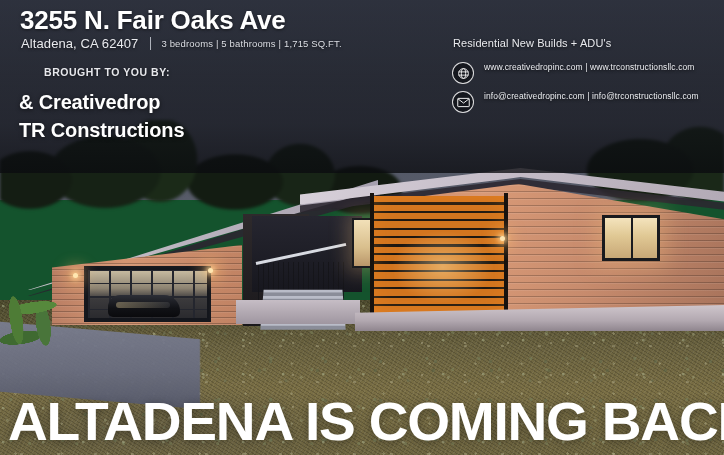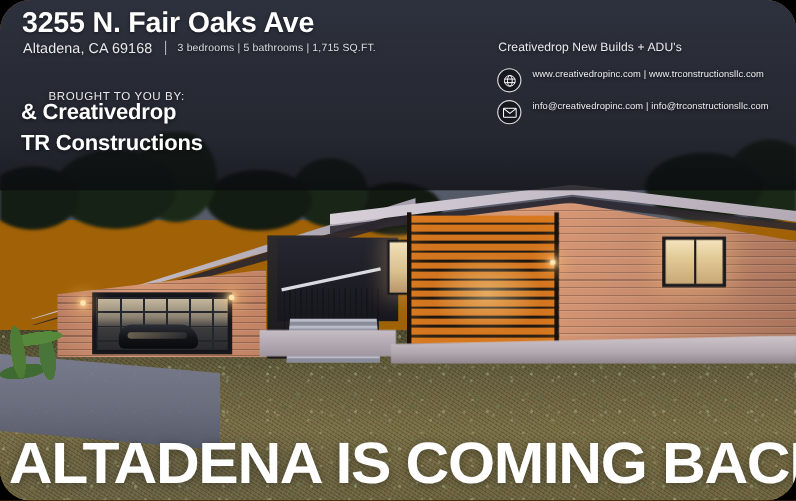--- a/index.html
+++ b/index.html
@@ -7,22 +7,21 @@
   html,body{
     width:724px; height:455px; overflow:hidden;
     background:#000;
     font-family:"Liberation Sans", sans-serif;
   }
 
   #flyer{
     position:relative;
     width:724px; height:455px;
     overflow:hidden;
-    background:#a16207;
-    border-radius:28px;
+    background:#14532d;
   }
 
   
   .layer{ position:absolute; left:0; top:0; width:100%; height:100%; }
 
   
   .sky{
     height:200px;
     background:linear-gradient(180deg,#474d5d 0%, #4a505f 40%, #525767 72%, #585c69 100%);
   }
@@ -257,22 +256,22 @@
     text-shadow:0 1px 3px rgba(0,0,0,.6);
   }
   .addr-sub .city{ font-size:13px; letter-spacing:.1px; }
   .addr-sub .bar{
     display:inline-block; width:1px; height:13px;
     background:#aeb2bb; margin:0 10px 0 12px;
   }
   .addr-sub .specs{ font-size:9.5px; letter-spacing:.15px; color:#dcdee4; }
 
   .brought{
-    position:absolute; left:19px; top:82px;
-    font-size:10.5px; letter-spacing:.55px; color:#e7e8ec; font-weight:400;
+    position:absolute; left:19px; top:66px;
+    font-size:10.5px; letter-spacing:.55px; color:#e7e8ec; font-weight:700;
     text-shadow:0 1px 3px rgba(0,0,0,.6);
     padding-left:25px;
   }
   .brand{
     position:absolute; left:19px; top:88px;
     font-size:20px; font-weight:700; color:#fff; line-height:1.42;
     letter-spacing:-.15px;
     text-shadow:0 1px 4px rgba(0,0,0,.6);
   }
 
@@ -361,33 +360,33 @@
     </div>
 
     <div class="palm"></div>
   </div>
 
   <div class="header-scrim"></div>
 
   <div class="addr">3255 N. Fair Oaks Ave</div>
 
   <div class="addr-sub">
-    <span class="city">Altadena, CA 69168</span>
+    <span class="city">Altadena, CA 62407</span>
     <span class="bar"></span>
     <span class="specs">3 bedrooms | 5 bathrooms | 1,715 SQ.FT.</span>
   </div>
 
   <div class="brought">BROUGHT TO YOU BY:</div>
 
   <div class="brand">
     <div>&amp; Creativedrop</div>
     <div>TR Constructions</div>
   </div>
 
-  <div class="tagline">Creativedrop New Builds + ADU's</div>
+  <div class="tagline">Residential New Builds + ADU's</div>
 
   <div class="contact-list">
 
     <div class="contact-row">
       <span class="cicon">
         <svg width="13" height="13" viewBox="0 0 24 24" fill="none" stroke="#ffffff" stroke-width="1.6">
           <circle cx="12" cy="12" r="9"></circle>
           <ellipse cx="12" cy="12" rx="4" ry="9"></ellipse>
           <line x1="3" y1="9" x2="21" y2="9"></line>
           <line x1="3" y1="15" x2="21" y2="15"></line>

